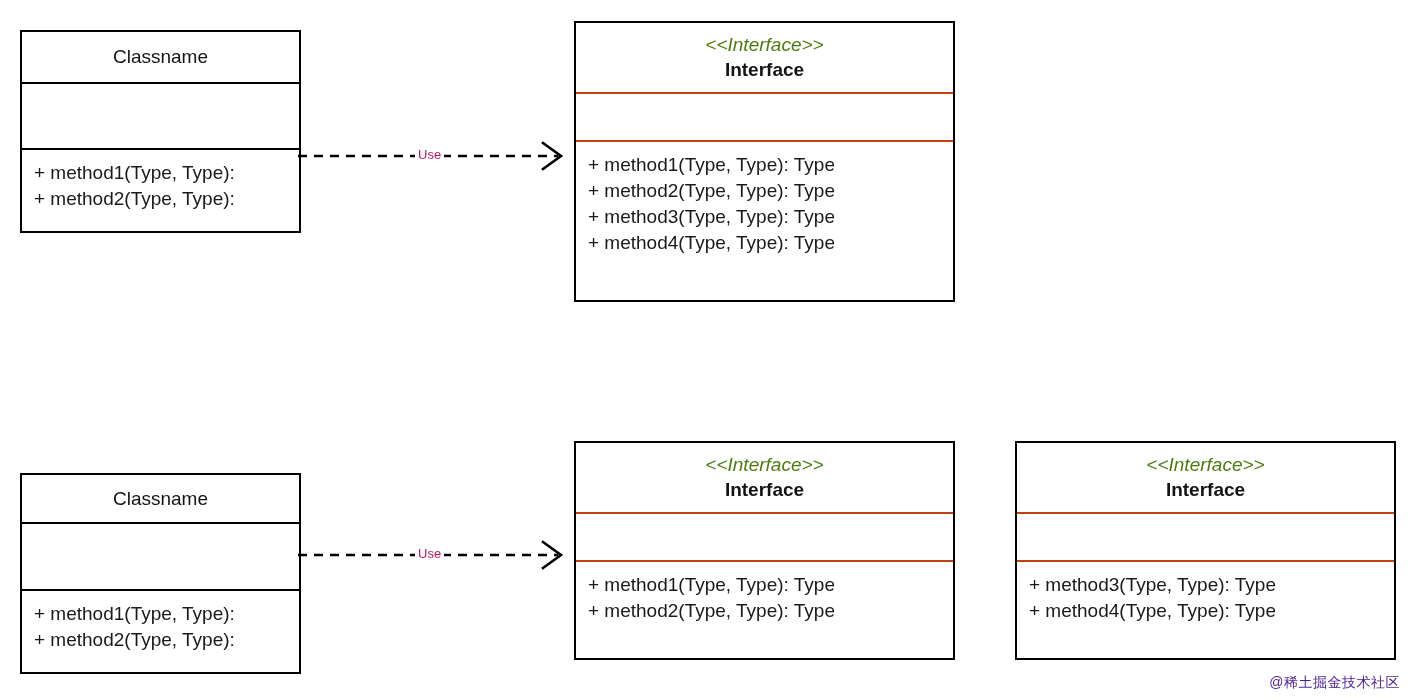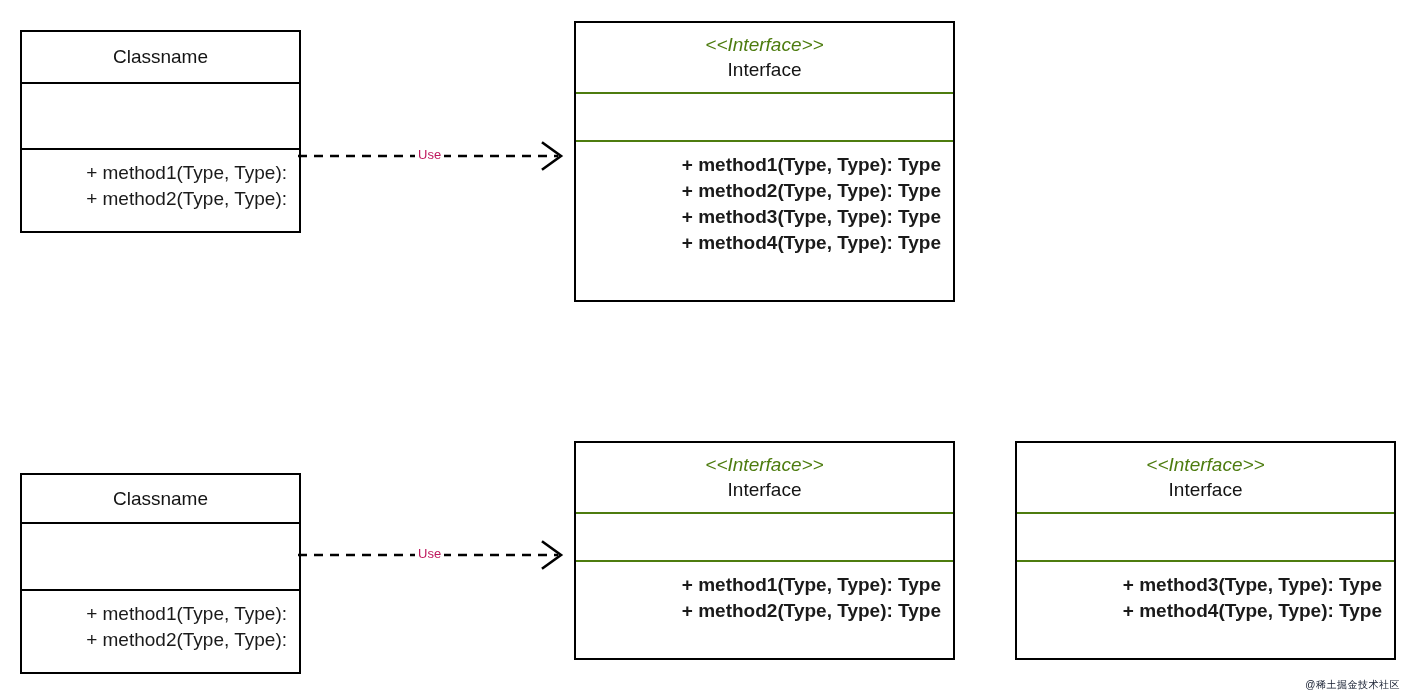--- a/index.html
+++ b/index.html
@@ -26,21 +26,20 @@
   .uml-box {
     position: absolute;
     box-sizing: border-box;
     background: #ffffff;
     border: 2px solid #000000;
   }
 
   .uml-section {
     box-sizing: border-box;
     overflow: hidden;
-    text-align: right;
   }
 
   
   .sec-header {
     display: flex;
     flex-direction: column;
     align-items: center;
     justify-content: center;
     text-align: center;
   }
@@ -50,61 +49,61 @@
     line-height: 25px;
     color: #4d7c0f;
     white-space: nowrap;
   }
   .classtitle {
     font-size: 19px;
     line-height: 26px;
     color: #141414;
     white-space: nowrap;
   }
-  .classtitle.bold { font-weight: normal; }
+  .classtitle.bold { font-weight: bold; }
 
   
   .sec-attrs { }
 
   
   .sec-ops {
     padding: 10px 12px 8px 12px;
   }
   .method-line {
     font-size: 19px;
     line-height: 26px;
     white-space: nowrap;
     color: #1a1a1a;
   }
 
   
   .div-black { border-top: 2px solid #000000; }
-  .div-gray  { border-top: 2px solid #4d7c0f; font-weight: bold; }
+  .div-gray  { border-top: 2px solid #c2410c; }
 
   
   .connector {
     position: absolute;
   }
   .conn-label {
     position: absolute;
     font-size: 13px;
     line-height: 20px;
     color: #be185d;
     background: #ffffff;
     padding: 0 3px;
     white-space: nowrap;
   }
 
   
   .watermark {
     position: absolute;
     right: 16px;
     bottom: 8px;
-    font-size: 10px;
-    color: #0f172a;
+    font-size: 14px;
+    color: #4c1d95;
     letter-spacing: 0.5px;
     white-space: nowrap;
     user-select: none;
     margin-top: 12px;
   }
 </style>
 </head>
 <body>
 
 <div class="canvas">

